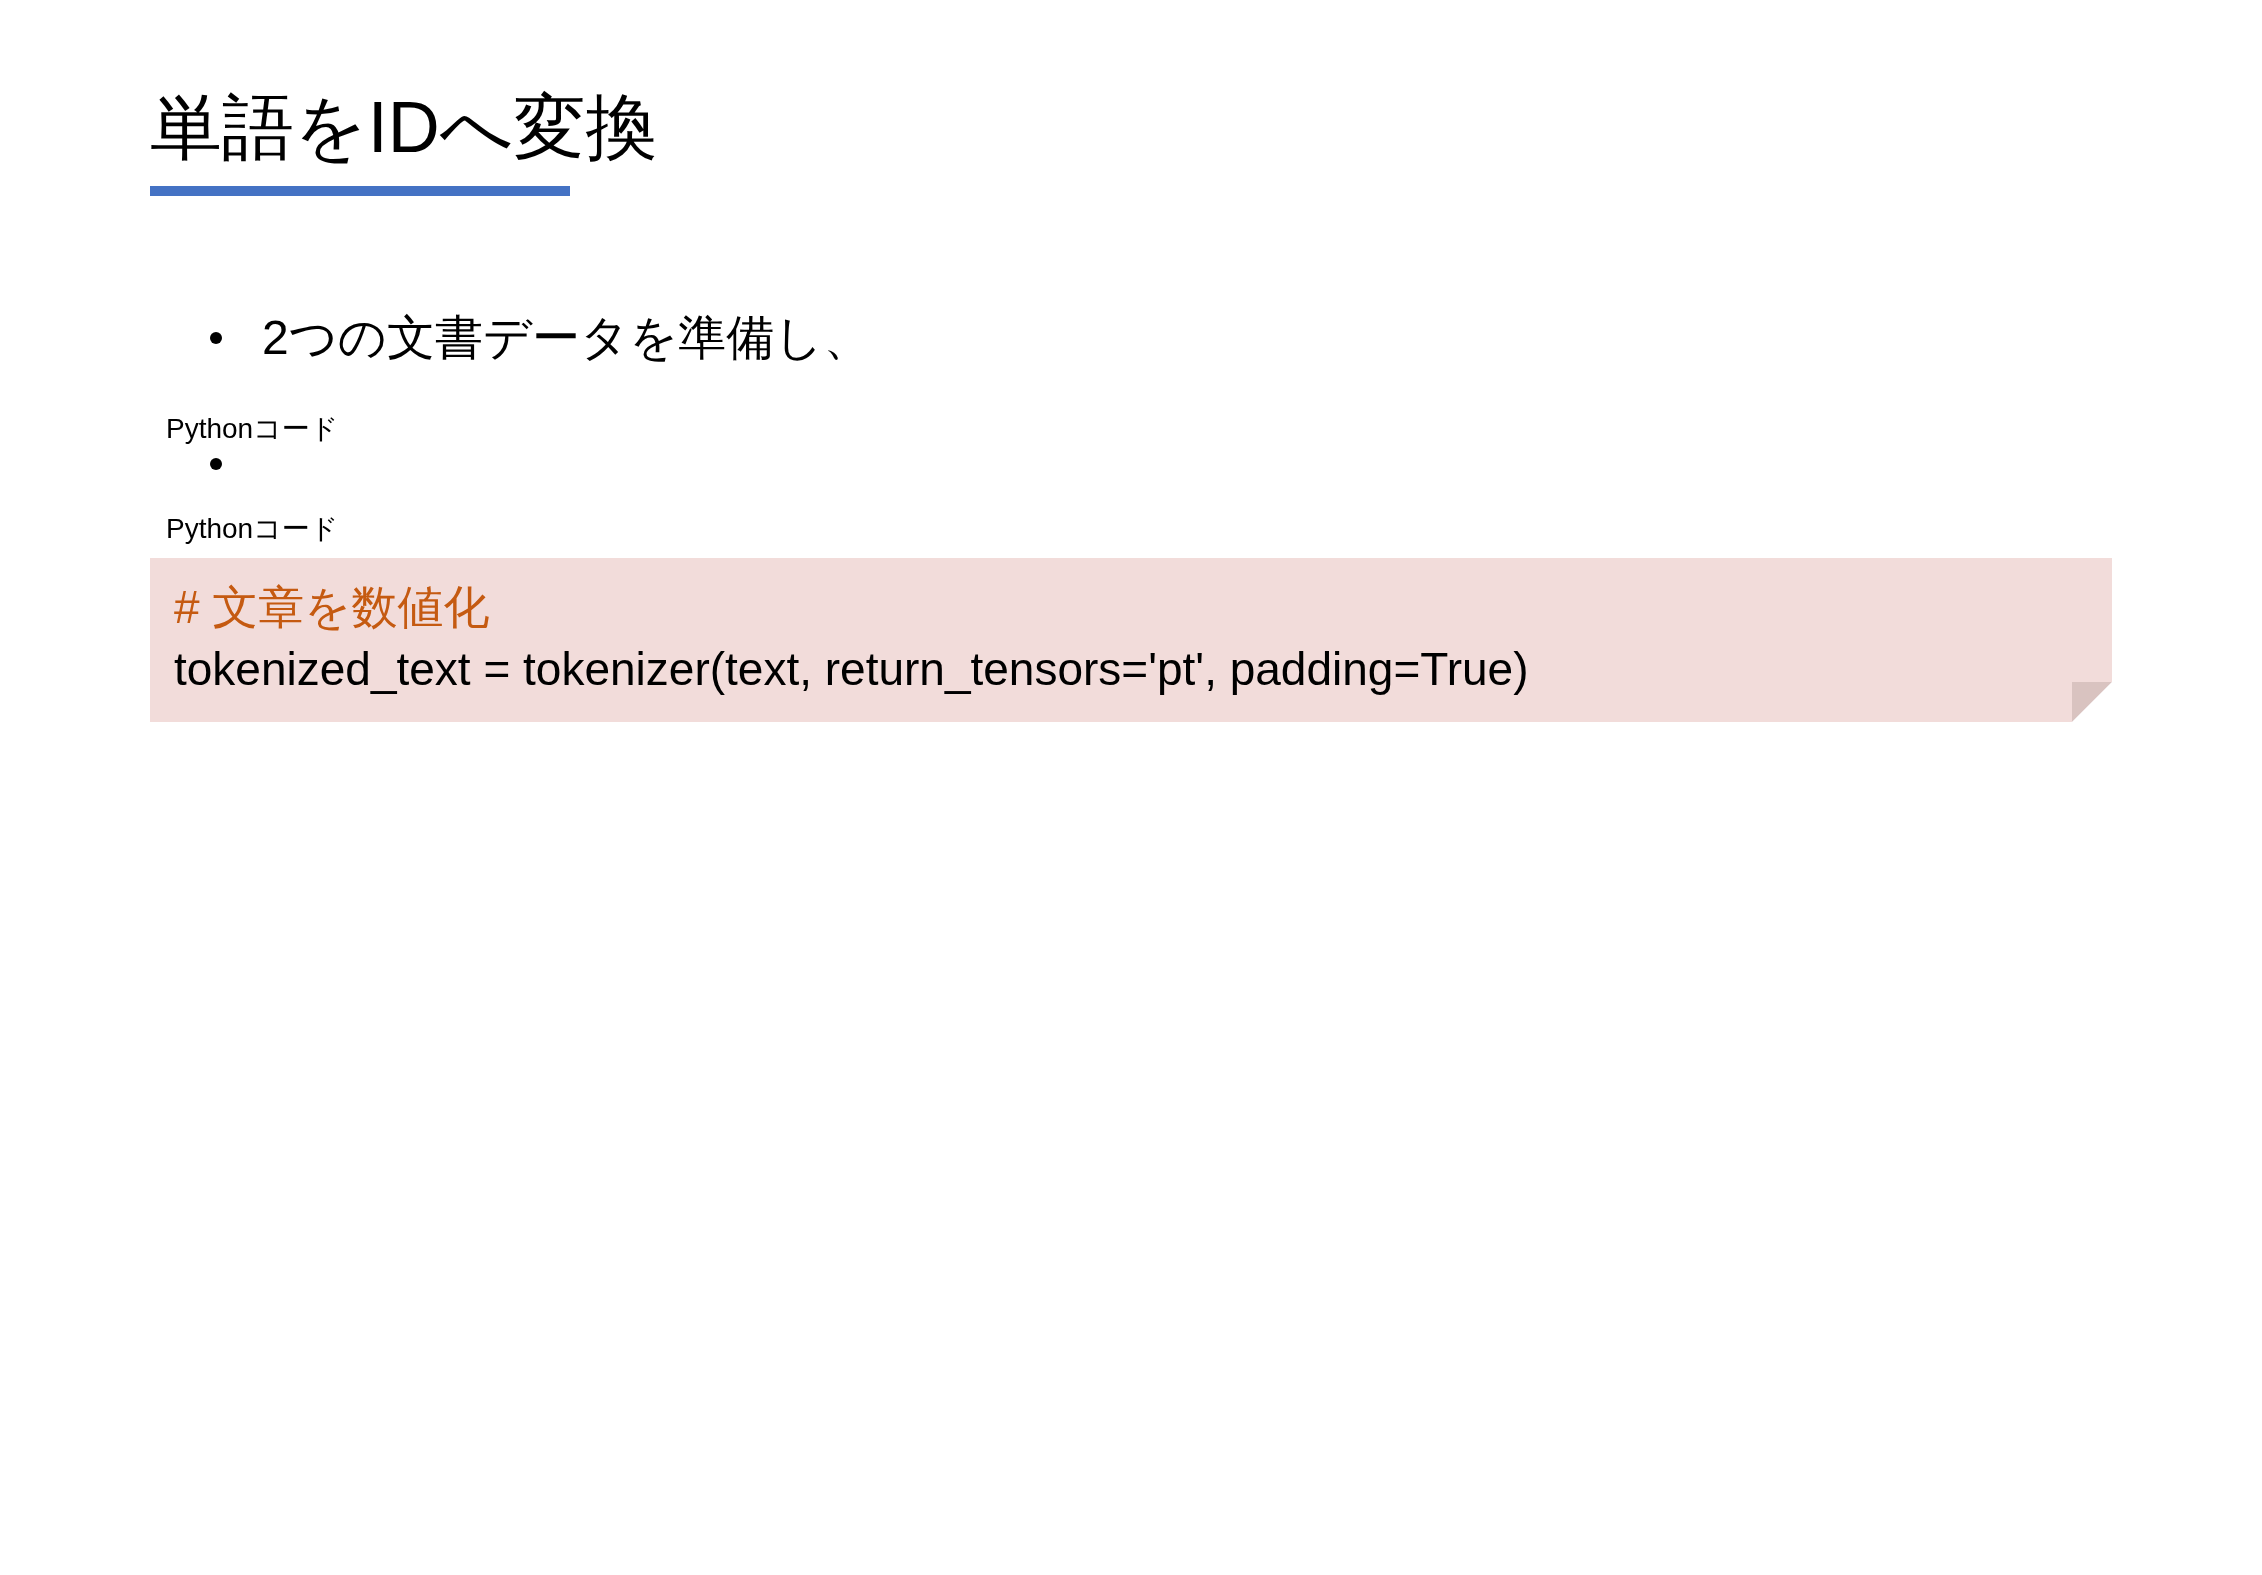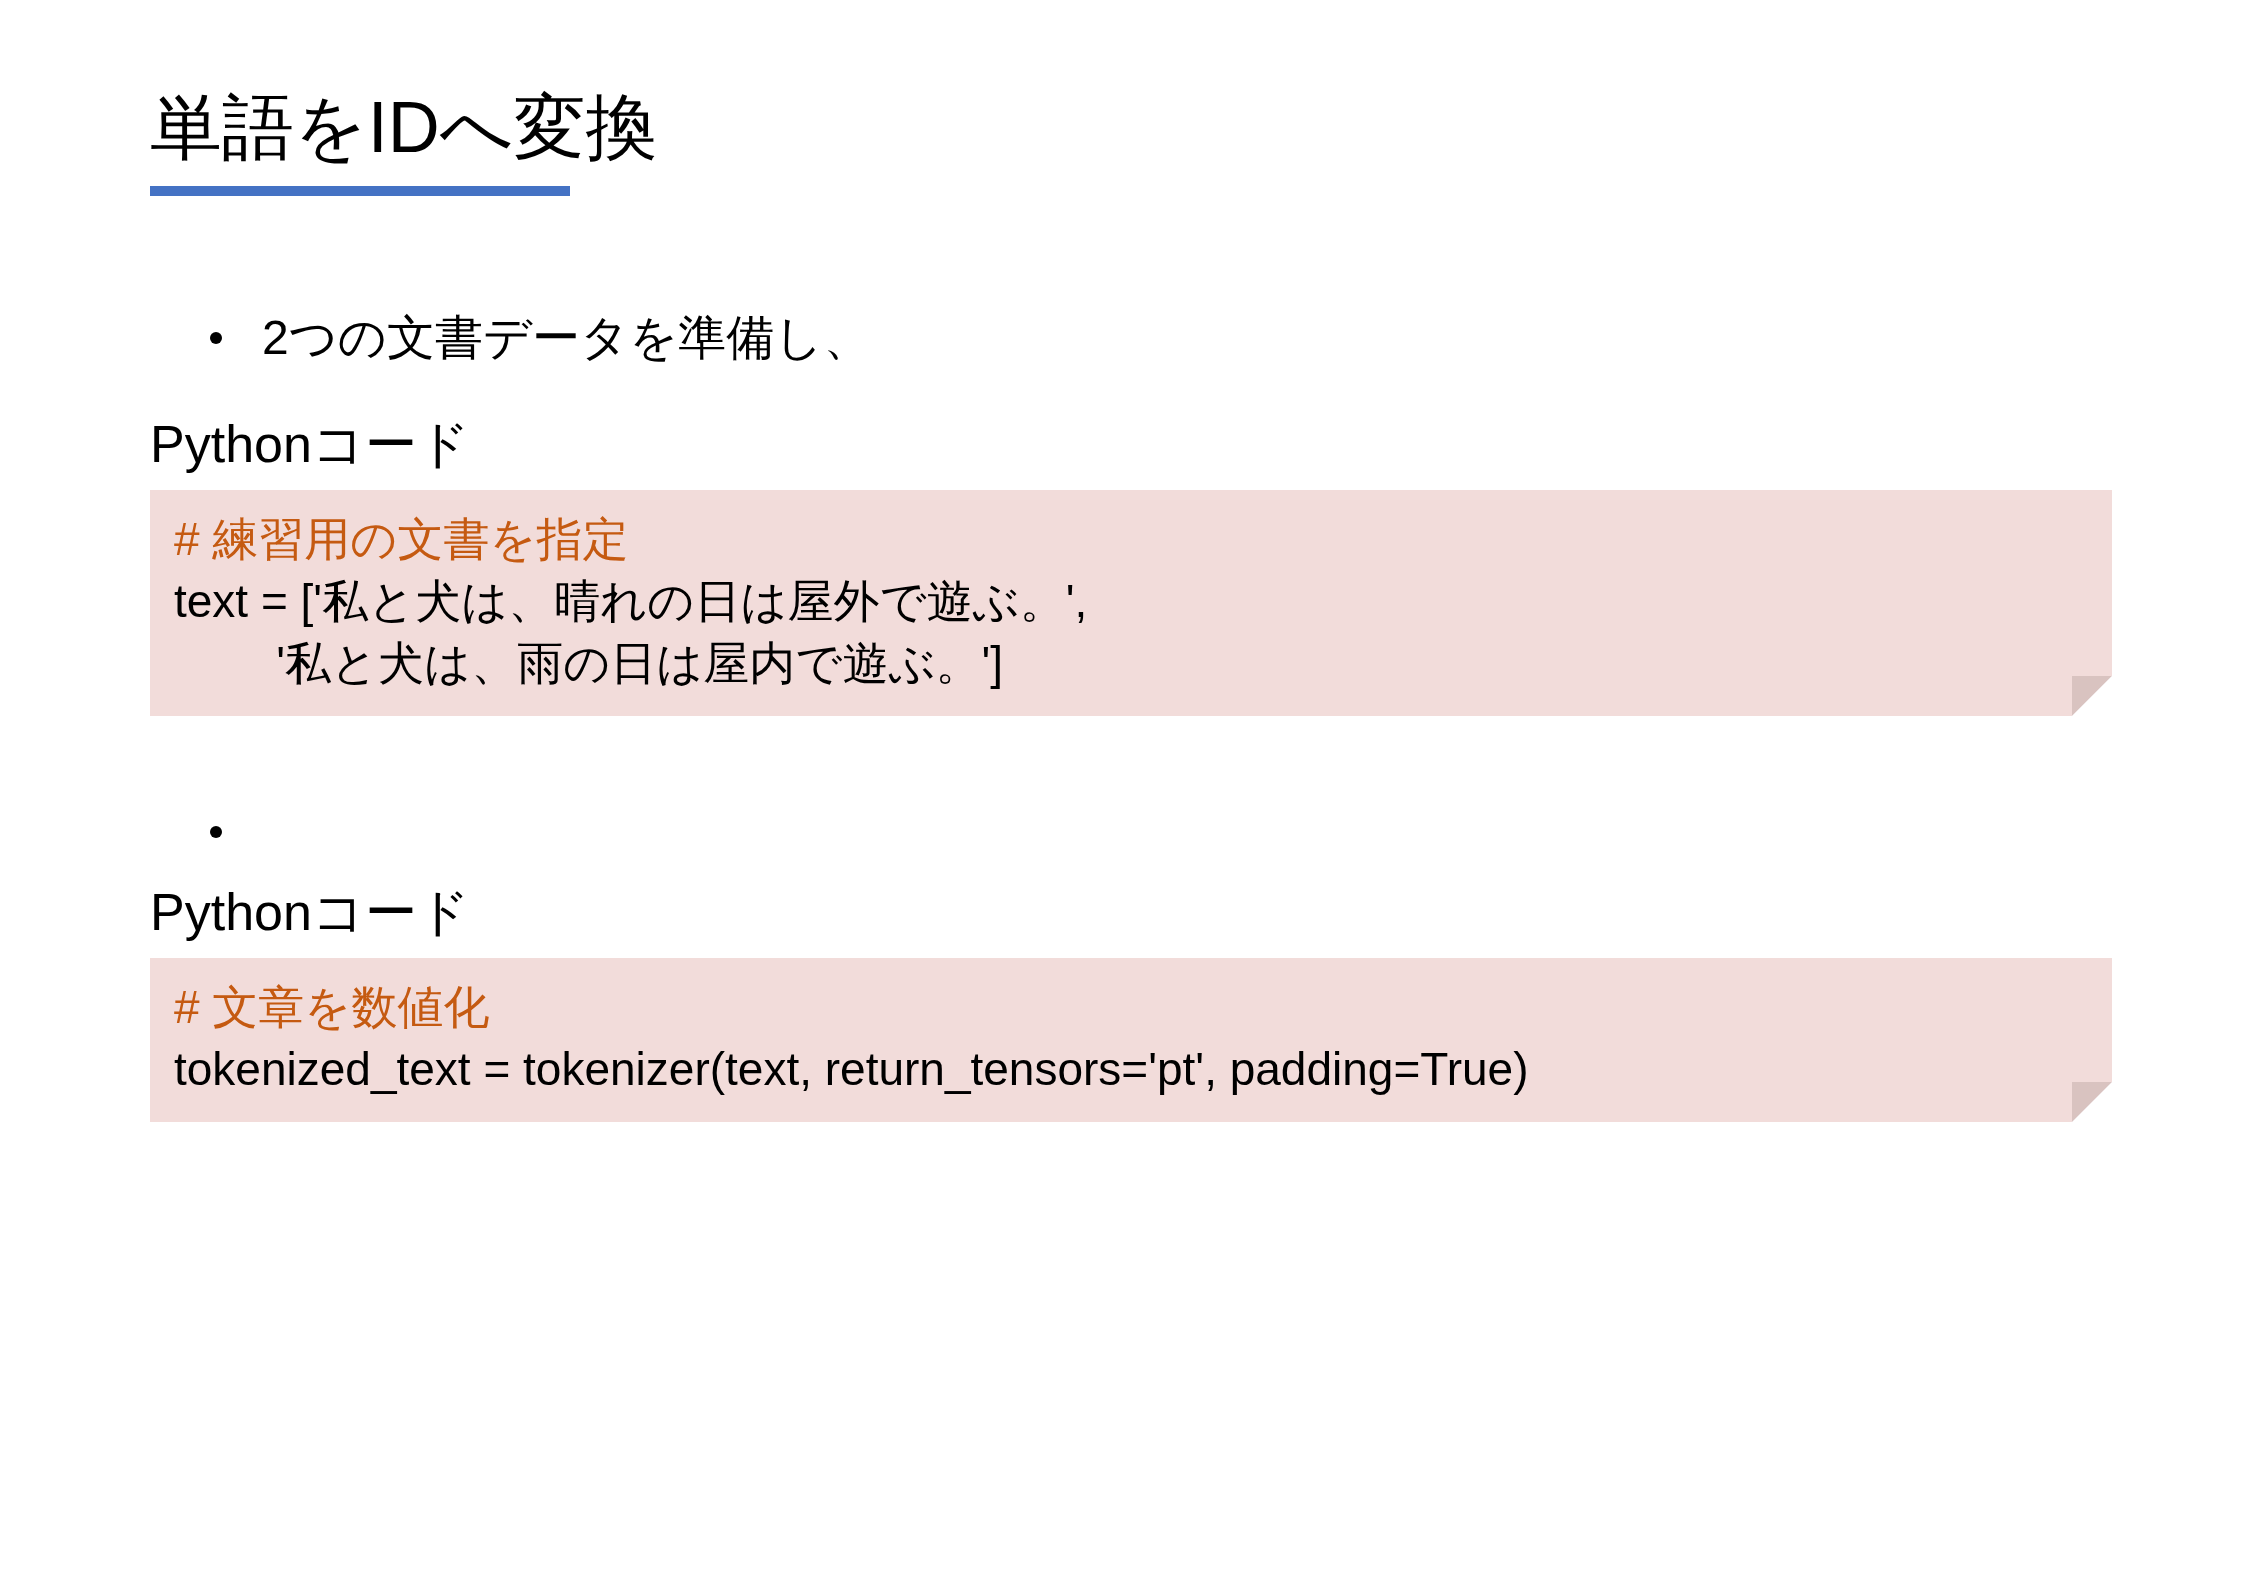--- a/index.html
+++ b/index.html
@@ -39,22 +39,22 @@
     height: 12px;
     background: #000;
     border-radius: 50%;
     margin-right: 40px;
     flex-shrink: 0;
   }
   .bullet-text {
     font-size: 48px;
   }
   .code-label {
-    font-size: 52px;
-    margin-left: 0;
+    font-size: 28px;
+    margin-left: 16px;
     margin-bottom: 10px;
   }
   .code-block {
     background: #F2DCDA;
     padding: 18px 24px 22px 24px;
     font-size: 46px;
     line-height: 1.35;
     position: relative;
     margin-bottom: 110px;
     font-family: "Yu Gothic", "Meiryo", sans-serif;
@@ -107,27 +107,20 @@
   <h1 class="title">単語をIDへ変換</h1>
   <div class="title-underline"></div>
 
   <div class="bullet-row">
     <div class="bullet-dot"></div>
     <div class="bullet-text">2つの文書データを準備し、</div>
   </div>
 
   <div class="code-label">Pythonコード</div>
 
-  <div class="code-block">
-    <div class="comment"># 練習用の文書を指定</div>
-    <div class="code-line">text = ['私と犬は、晴れの日は屋外で遊ぶ。',</div>
-    <div class="code-line">        '私と犬は、雨の日は屋内で遊ぶ。']</div>
-    <div class="corner-fold"></div>
-    <div class="corner"></div>
-  </div>
 
   <div class="bullet-row">
     <div class="bullet-dot"></div>
   </div>
 
   <div class="code-label">Pythonコード</div>
 
   <div class="code-block last">
     <div class="comment"># 文章を数値化</div>
     <div class="code-line">tokenized_text = tokenizer(text, return_tensors='pt', padding=True)</div>

